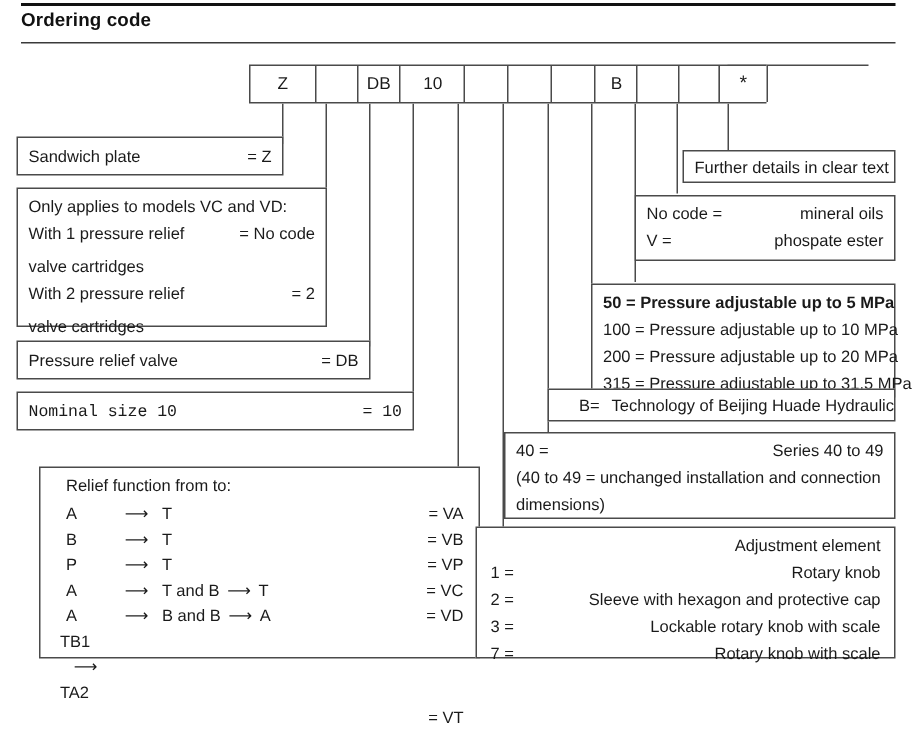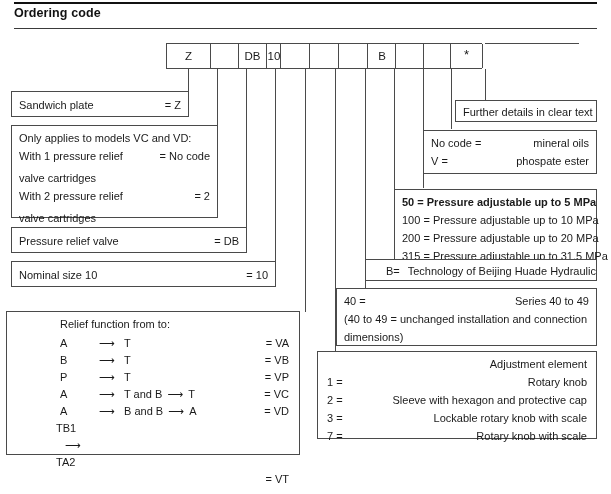--- a/index.html
+++ b/index.html
@@ -152,21 +152,21 @@
       <span class="sep"></span>
     </div>
     <div class="code-cell" style="width:29px;">
       <span></span>
       <span class="sep"></span>
     </div>
     <div class="code-cell" style="width:29px;">
       <span>DB</span>
       <span class="sep"></span>
     </div>
-    <div class="code-cell noright" style="width:15px;">
+    <div class="code-cell noright" style="width:44px;">
       <span>10</span>
       <span class="sep">-</span>
     </div>
     <div class="code-cell noright" style="width:30px;">
       <span></span>
       <span class="sep">-</span>
     </div>
     <div class="code-cell noright" style="width:30px;">
       <span></span>
       <span class="sep">-</span>
@@ -221,27 +221,27 @@
   </div>
 
   <div class="box" style="left:11px; top:227px; width:236px; height:26px;text-align:right;">
     <div class="row pad" style="padding-top:4px;">
       <span class="lt">Pressure relief valve</span>
       <span class="rt">= DB</span>
     </div>
   </div>
 
   <div class="box" style="left:11px; top:261px; width:265px; height:26px;">
-    <div class="row pad" style="padding-top:4px;">
+    <div class="row pad" style="padding-top:4px;font-family:Liberation Mono, monospace;">
       <span class="lt">Nominal size 10</span>
       <span class="rt">= 10</span>
     </div>
   </div>
 
-  <div class="box" style="left:6px; top:311px; width:294px; height:144px; line-height:17px;padding-left:36px;">
+  <div class="box" style="left:26px; top:311px; width:294px; height:128px; line-height:17px;">
     <div class="row" style="padding:4px 0 2px 17px;">
       <span>Relief function from to:</span>
     </div>
 
     <div class="row" style="padding:0 10px 0 17px;">
       <span style="display:inline-block;width:30px;">A</span>
       <span class="arrow">⟶</span>
       <span>T</span>
       <span class="arrow-sm"></span>
       <span></span>

